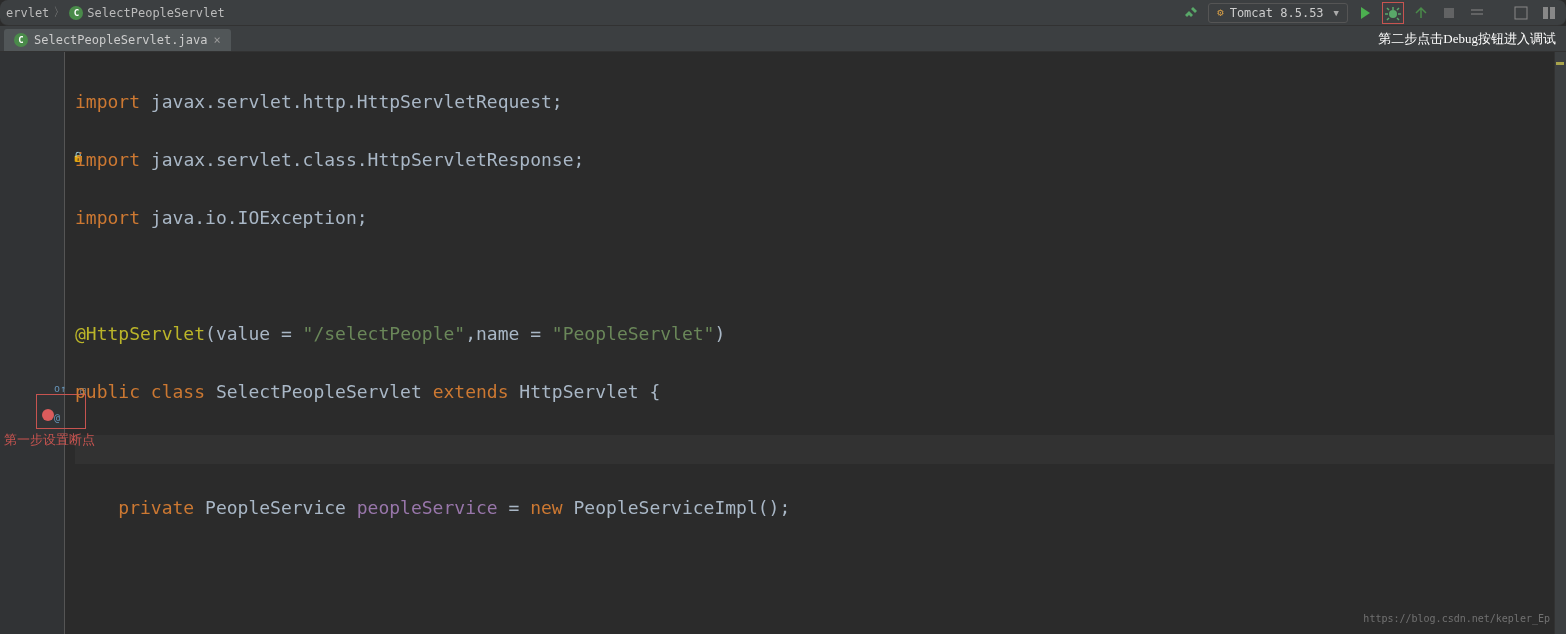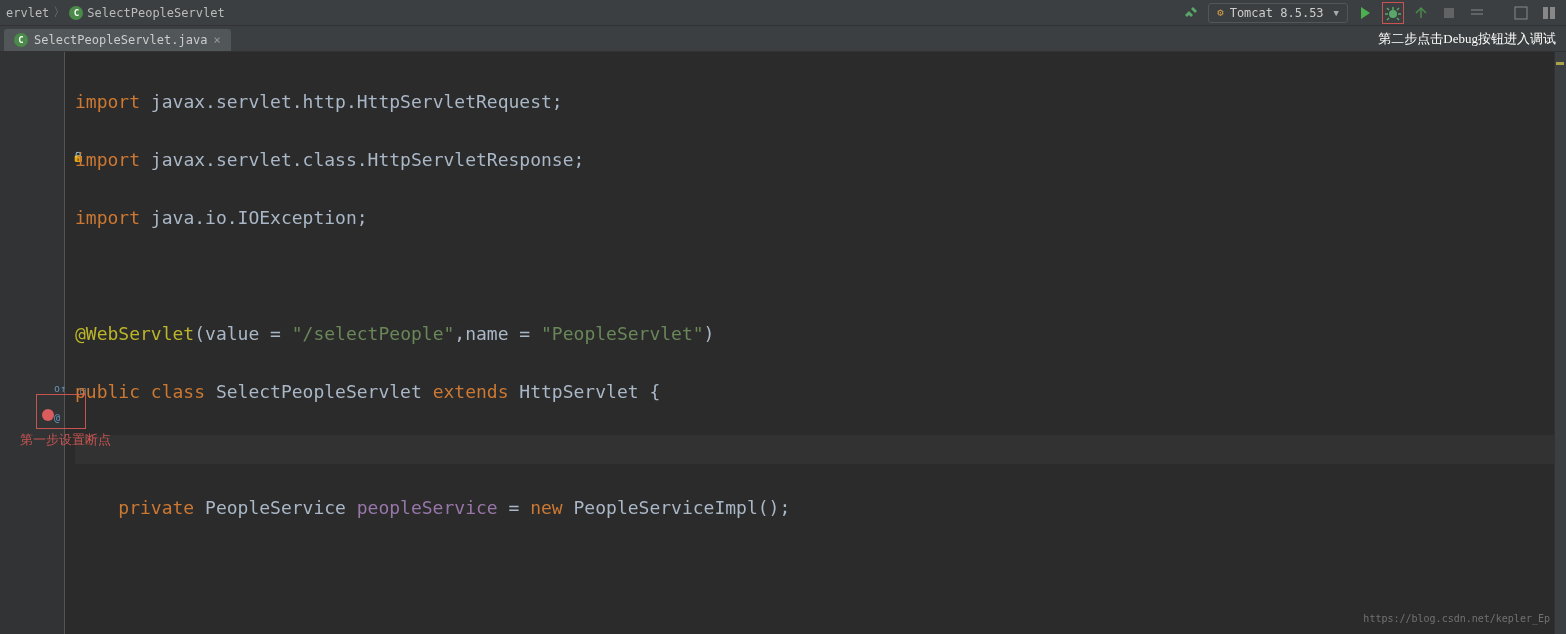--- a/index.html
+++ b/index.html
@@ -14,20 +14,21 @@
     position: relative;
   }
   .top-bar {
     height: 26px;
     background: #3c3f41;
     display: flex;
     align-items: center;
     border-bottom: 1px solid #323232;
     padding: 12px 6px;
     justify-content: space-between;
+    border-radius: 8px;
   }
   .breadcrumbs { display: flex; align-items: center; color: #bbbbbb; font-size: 12px; }
   .breadcrumbs .sep { margin: 0 4px; color: #888; }
   .crumb { display: flex; align-items: center; gap: 4px; }
   .class-icon {
     width: 14px; height: 14px; border-radius: 50%;
     background: #4a8b4a; color: white; font-size: 9px;
     display: inline-flex; align-items: center; justify-content: center;
     font-weight: bold;
   }
@@ -97,21 +98,21 @@
     font-size: 18px; line-height: 29px; white-space: pre; position: relative;
   }
   .line { height: 29px; }
   .line.current { background: #323232; }
   
   .kw { color: #cc7832; }
   .str { color: #6a8759; }
   .ann { color: #bbb529; }
   
   .annotation-left {
-    position: absolute; left: 20px; top: 431px;
+    position: absolute; left: 4px; top: 431px;
     color: #c75450; font-size: 13px; font-family: "Microsoft YaHei";
   }
   .annotation-right {
     position: absolute; right: 10px; top: 30px;
     color: #ffffff; font-size: 13px; font-family: "Microsoft YaHei";
   }
   .watermark {
     position: absolute; right: 16px; bottom: 10px;
     color: #888; font-size: 10px; opacity: 0.75;
   }
@@ -206,21 +207,21 @@
       <span class="fold-mark" style="top:324px">⊟</span>
       <div class="breakpoint-box" style="top:342px"></div>
       <div class="breakpoint-dot" style="top:357px"></div>
     </div>
   </div>
   <div class="code">
 <div class="line"><span class="kw">import</span><span> javax.servlet.http.HttpServletRequest;</span></div>
 <div class="line"><span class="kw">import</span><span> javax.servlet.class.HttpServletResponse;</span></div>
 <div class="line"><span class="kw">import</span><span> java.io.IOException;</span></div>
 <div class="line"></div>
-<div class="line"><span class="ann">@WebServlet</span><span>(value = </span><span class="str">"/selectPeople"</span><span>,name = </span><span class="str">"PeopleServlet"</span><span>)</span></div>
+<div class="line"><span class="ann">@HttpServlet</span><span>(value = </span><span class="str">"/selectPeople"</span><span>,name = </span><span class="str">"PeopleServlet"</span><span>)</span></div>
 <div class="line"><span class="kw">public class </span><span>SelectPeopleServlet </span><span class="kw">extends </span><span>HttpServlet {</span></div>
 <div class="line current"></div>
 <div class="line"><span class="kw">    private </span><span>PeopleService </span><span style="color:#9876aa">peopleService </span><span>= </span><span class="kw">new </span><span>PeopleServiceImpl();</span></div>
 <div class="line"></div>
 
 
 
 
 
 

